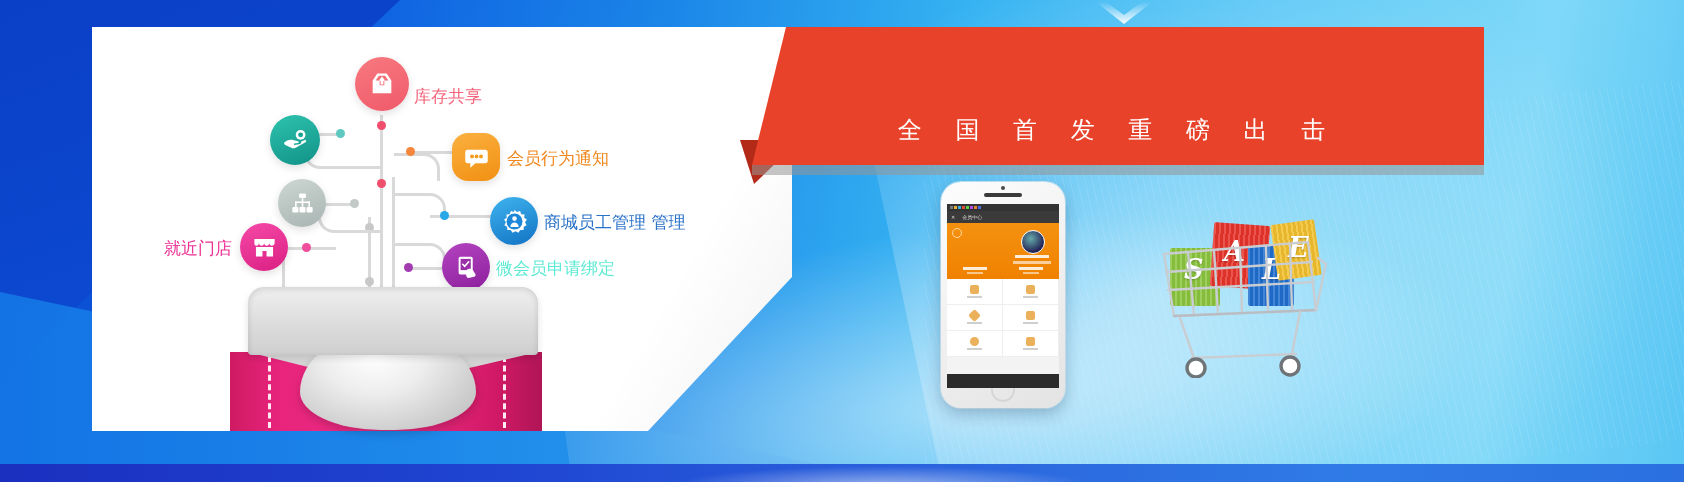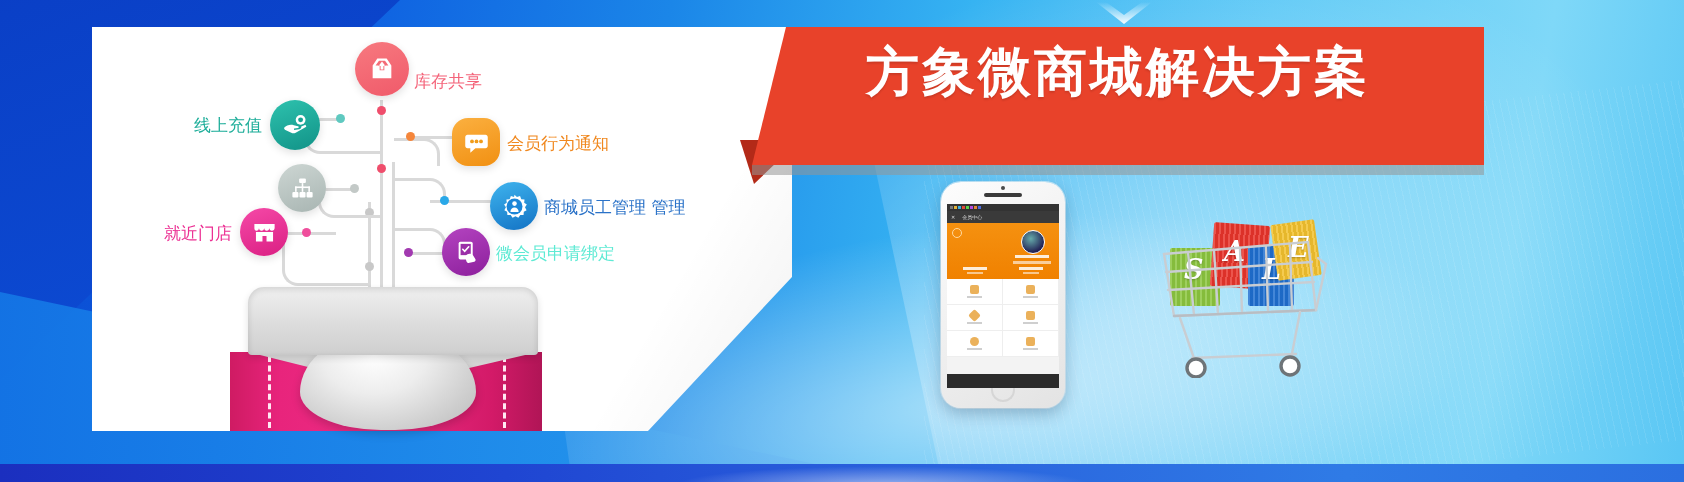--- a/index.html
+++ b/index.html
@@ -64,21 +64,21 @@
     background:rgba(150,150,150,.55);}
   .ribbon-title{position:absolute;left:0;top:14px;width:732px;text-align:center;
     color:#fff;font-size:53px;font-weight:bold;letter-spacing:3px;line-height:62px;
     font-family:"DejaVu Sans","Liberation Sans",sans-serif;
     text-shadow:0 2px 2px rgba(0,0,0,.12);}
   .ribbon-sub{position:absolute;left:0;top:86px;width:732px;text-align:center;
     color:#fff;font-size:24px;letter-spacing:13px;line-height:34px;
     font-family:"DejaVu Sans","Liberation Sans",sans-serif;}
 
   
-  .diagram{position:absolute;left:92px;top:12px;width:700px;height:453px;}
+  .diagram{position:absolute;left:92px;top:27px;width:700px;height:453px;}
   .trunk{position:absolute;width:3px;background:#d9d9d9;}
   .node{position:absolute;border-radius:50%;display:flex;align-items:center;justify-content:center;
     box-shadow:0 3px 8px rgba(0,0,0,.12);}
   .node svg{display:block;}
   .lbl{position:absolute;font-size:17px;line-height:22px;white-space:nowrap;
     font-family:"DejaVu Sans","Liberation Sans",sans-serif;}
   .lbl-r{text-align:left;}
   .lbl-l{text-align:right;}
   .dot{position:absolute;width:9px;height:9px;border-radius:50%;}
   .branch{position:absolute;border:3px solid #d9d9d9;border-right:0;background:none;}
@@ -221,21 +221,20 @@
     </div>
     <span class="lbl lbl-r" style="left:322px;top:58px;color:#f4647a;" data-name="node-label-inventory-share">库存共享</span>
 
     <div class="node" style="left:178px;top:88px;width:50px;height:50px;background:linear-gradient(160deg,#2ec2ae,#119287);" data-name="node-icon-online-recharge">
       <svg width="28" height="28" viewBox="0 0 24 24" fill="#fff" data-name="hand-coin-icon">
         <path d="M2.5 14.5 C5 12 8 11.4 11 12.2 L14.6 13.1 C15.4 13.3 15.4 14.4 14.6 14.6 L11.2 15.1 L11.2 16.2 L15.6 15.6 C16.8 15.4 17.6 14.3 17.4 13.2 L21 11.8 L21.7 13.4 L12.6 18.6 C11.4 19.3 10 19.3 8.8 18.7 L3.3 16 Z"></path>
         <circle cx="16.8" cy="7.6" r="4.2"></circle>
         <circle cx="16.8" cy="7.6" r="2.1" fill="#17a392"></circle>
       </svg>
     </div>
-    <span class="lbl lbl-l" style="left:10px;top:102px;width:160px;color:#1fae9a;" data-name="node-label-online-recharge">线上充值</span>
 
     <div class="node" style="left:186px;top:152px;width:48px;height:48px;background:linear-gradient(160deg,#cdd6d3,#a8b5b2);" data-name="node-icon-chain-structure">
       <svg width="27" height="27" viewBox="0 0 24 24" fill="#fff" data-name="org-chart-icon">
         <rect x="9" y="3" width="6" height="4.2" rx="1"></rect>
         <rect x="3" y="15" width="5.4" height="5" rx="1"></rect>
         <rect x="9.3" y="15" width="5.4" height="5" rx="1"></rect>
         <rect x="15.6" y="15" width="5.4" height="5" rx="1"></rect>
         <rect x="11.3" y="7.2" width="1.4" height="3.4"></rect>
         <rect x="5.4" y="10.2" width="13.2" height="1.4"></rect>
         <rect x="5.4" y="10.2" width="1.4" height="4.8"></rect>
@@ -287,21 +286,21 @@
   <div class="base-dash-l" data-name="pedestal-dash-left"></div>
   <div class="base-dash-r" data-name="pedestal-dash-right"></div>
   <div class="dome-wing-l" data-name="pedestal-wing-left"></div>
   <div class="dome-wing-r" data-name="pedestal-wing-right"></div>
   <div class="dome" data-name="pedestal-dome"></div>
   <div class="plaque" data-name="tagline-plaque"></div>
 
   <div class="ribbon-tail" data-name="ribbon-fold-tail"></div>
   <div class="ribbon-under" data-name="ribbon-drop-shadow"></div>
   <div class="ribbon" data-name="headline-ribbon">
-    <div class="ribbon-title" data-name="headline-title">方象微商城解决方案</div>
+    <div class="ribbon-sub" data-name="headline-subtitle">全 国 首 发    重 磅 出 击</div>
   </div>
 
   <div class="phone" data-name="phone-mockup">
     <div class="phone-cam" data-name="phone-camera-icon"></div>
     <div class="phone-speaker" data-name="phone-speaker"></div>
     <div class="phone-screen" data-name="phone-screen">
       <div class="ph-status" data-name="phone-status-bar">
         <i style="background:#7a7a7a"></i>
           <i style="background:#e2b33a"></i>
           <i style="background:#3ab0e2"></i>

